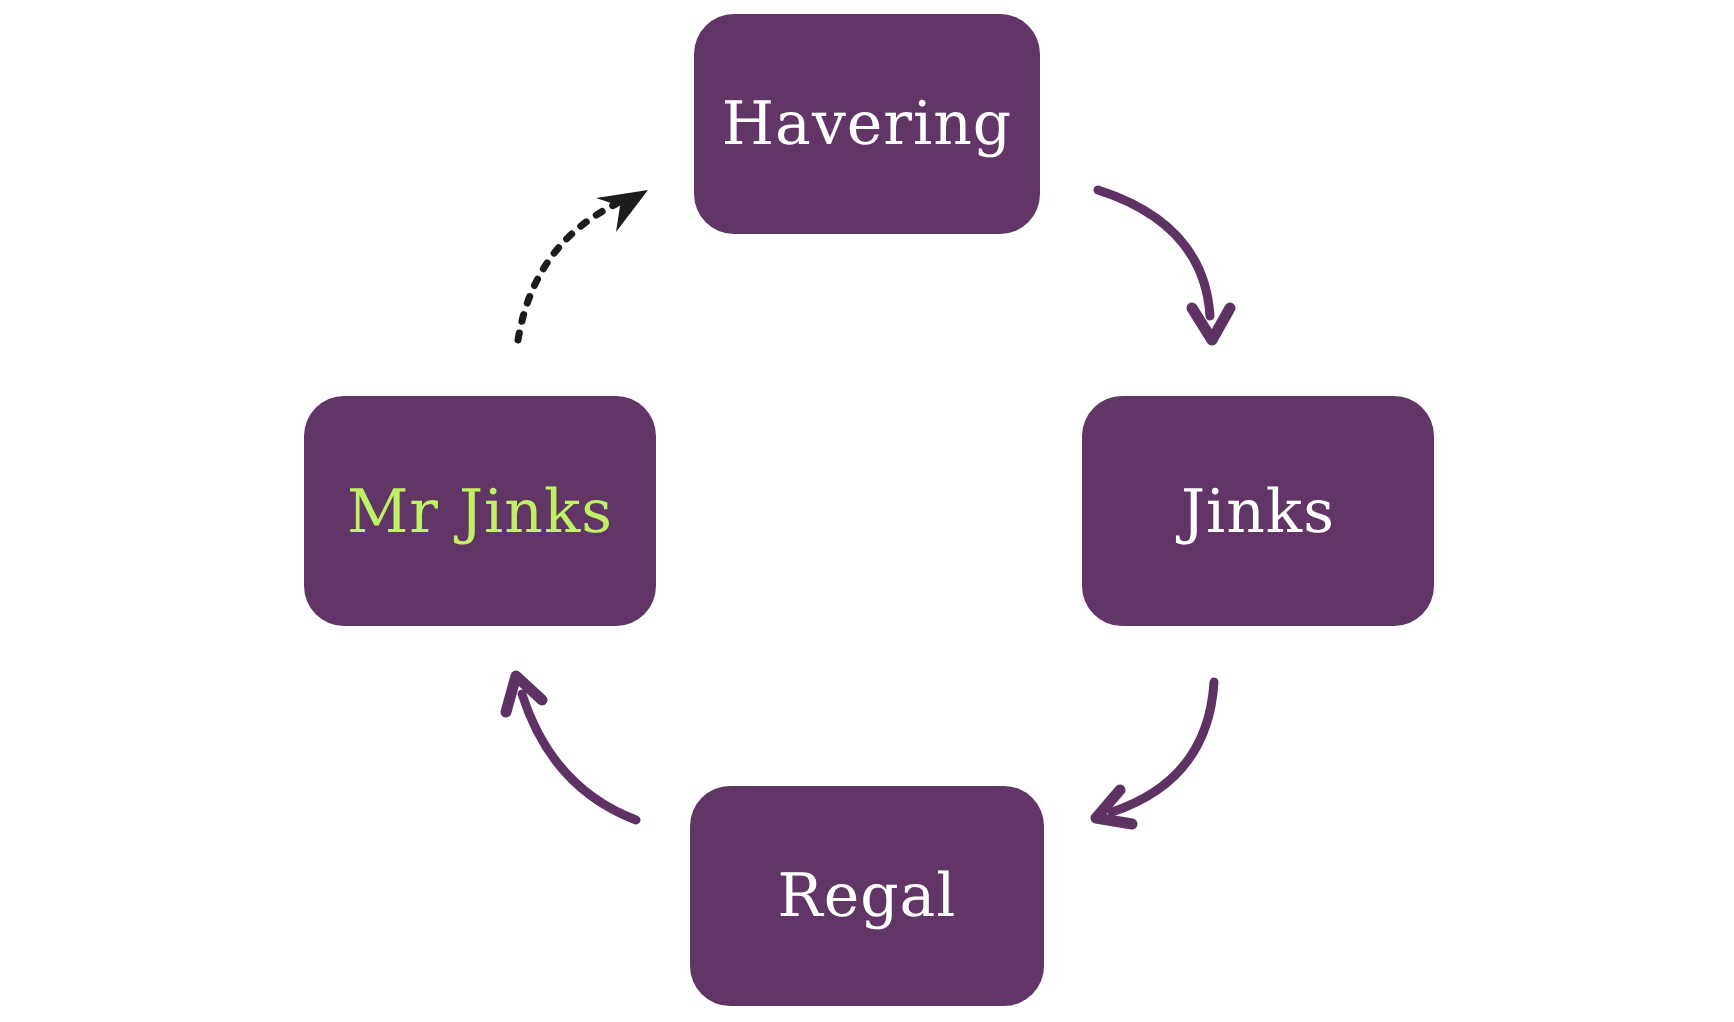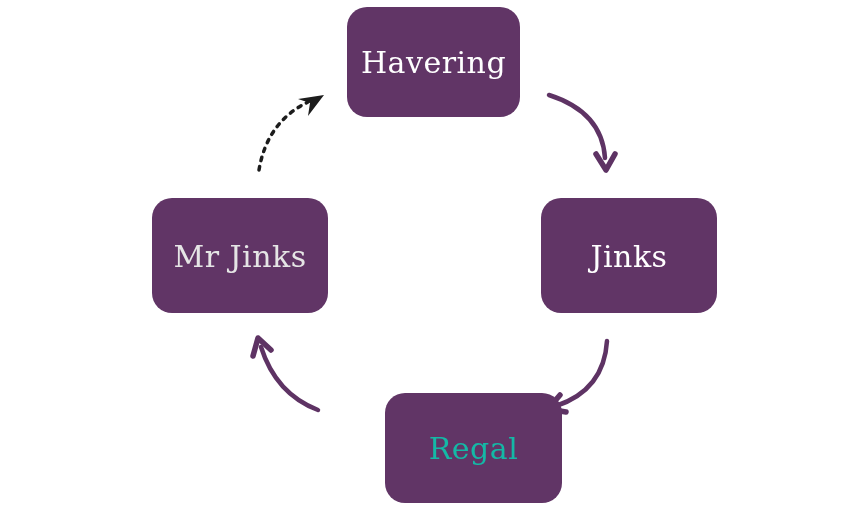--- a/index.html
+++ b/index.html
@@ -79,21 +79,21 @@
   </svg>
 
   <div class="node node-top" style="background: rgb(97, 53, 102); color: rgb(255, 255, 255);">
     <span class="label">Havering</span>
   </div>
 
   <div class="node node-right" style="background: rgb(97, 53, 102); color: rgb(255, 255, 255);">
     <span class="label">Jinks</span>
   </div>
 
-  <div class="node node-left" style="background: rgb(97, 53, 102); color: #e5e5e5;">
+  <div class="node node-left" style="background: rgb(97, 53, 102); color: #bef264;">
     <span class="label">Mr Jinks</span>
   </div>
 
-  <div class="node node-bottom" style="background: rgb(97, 53, 102); color: #14b8a6; margin-left: 40px;">
+  <div class="node node-bottom" style="background: rgb(97, 53, 102); color: #ffffff;">
     <span class="label">Regal</span>
   </div>
 
 </div>
 
 </body></html>

